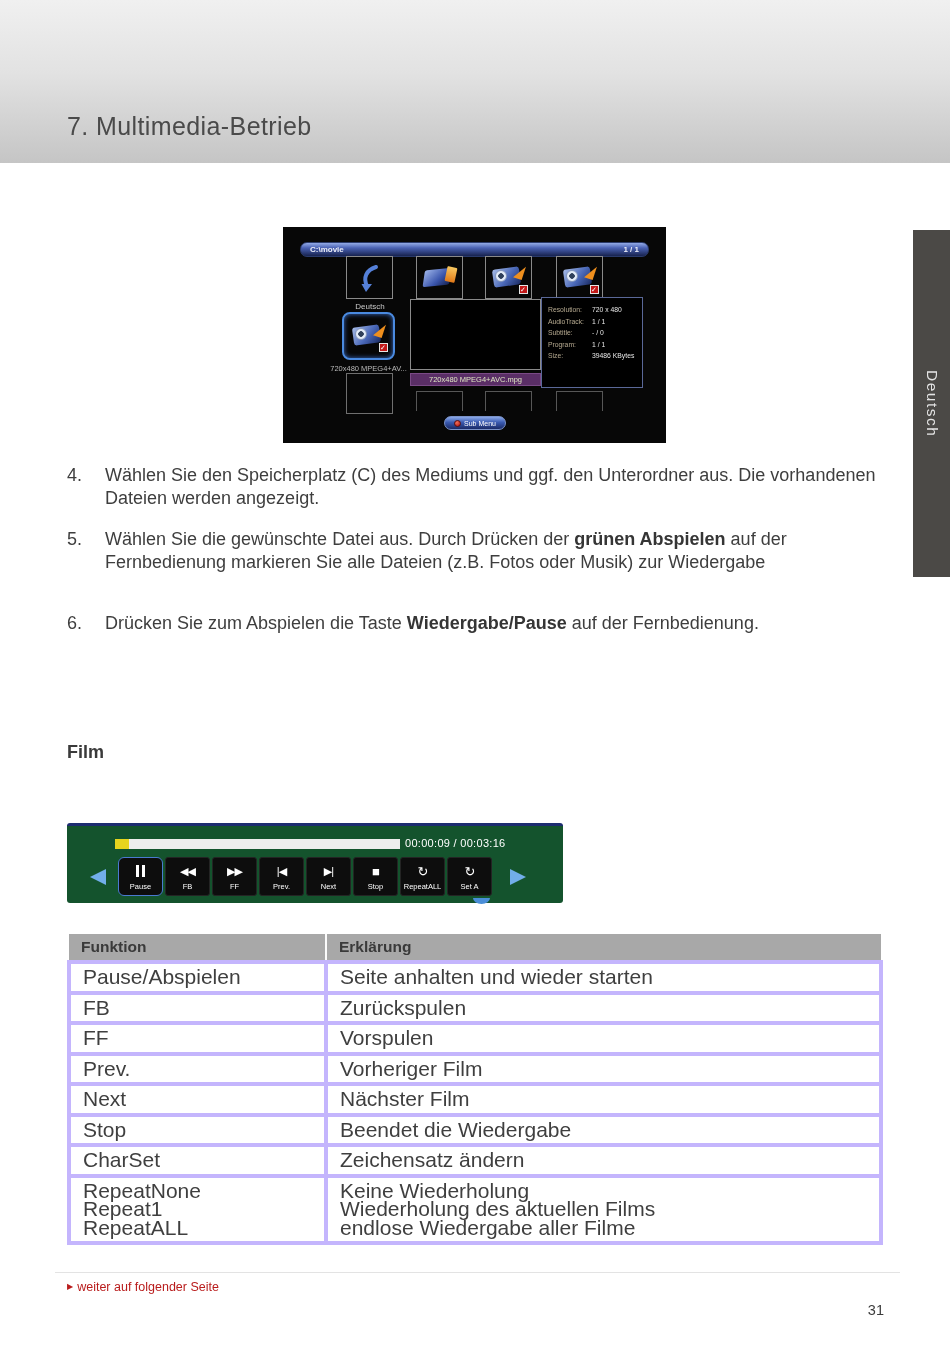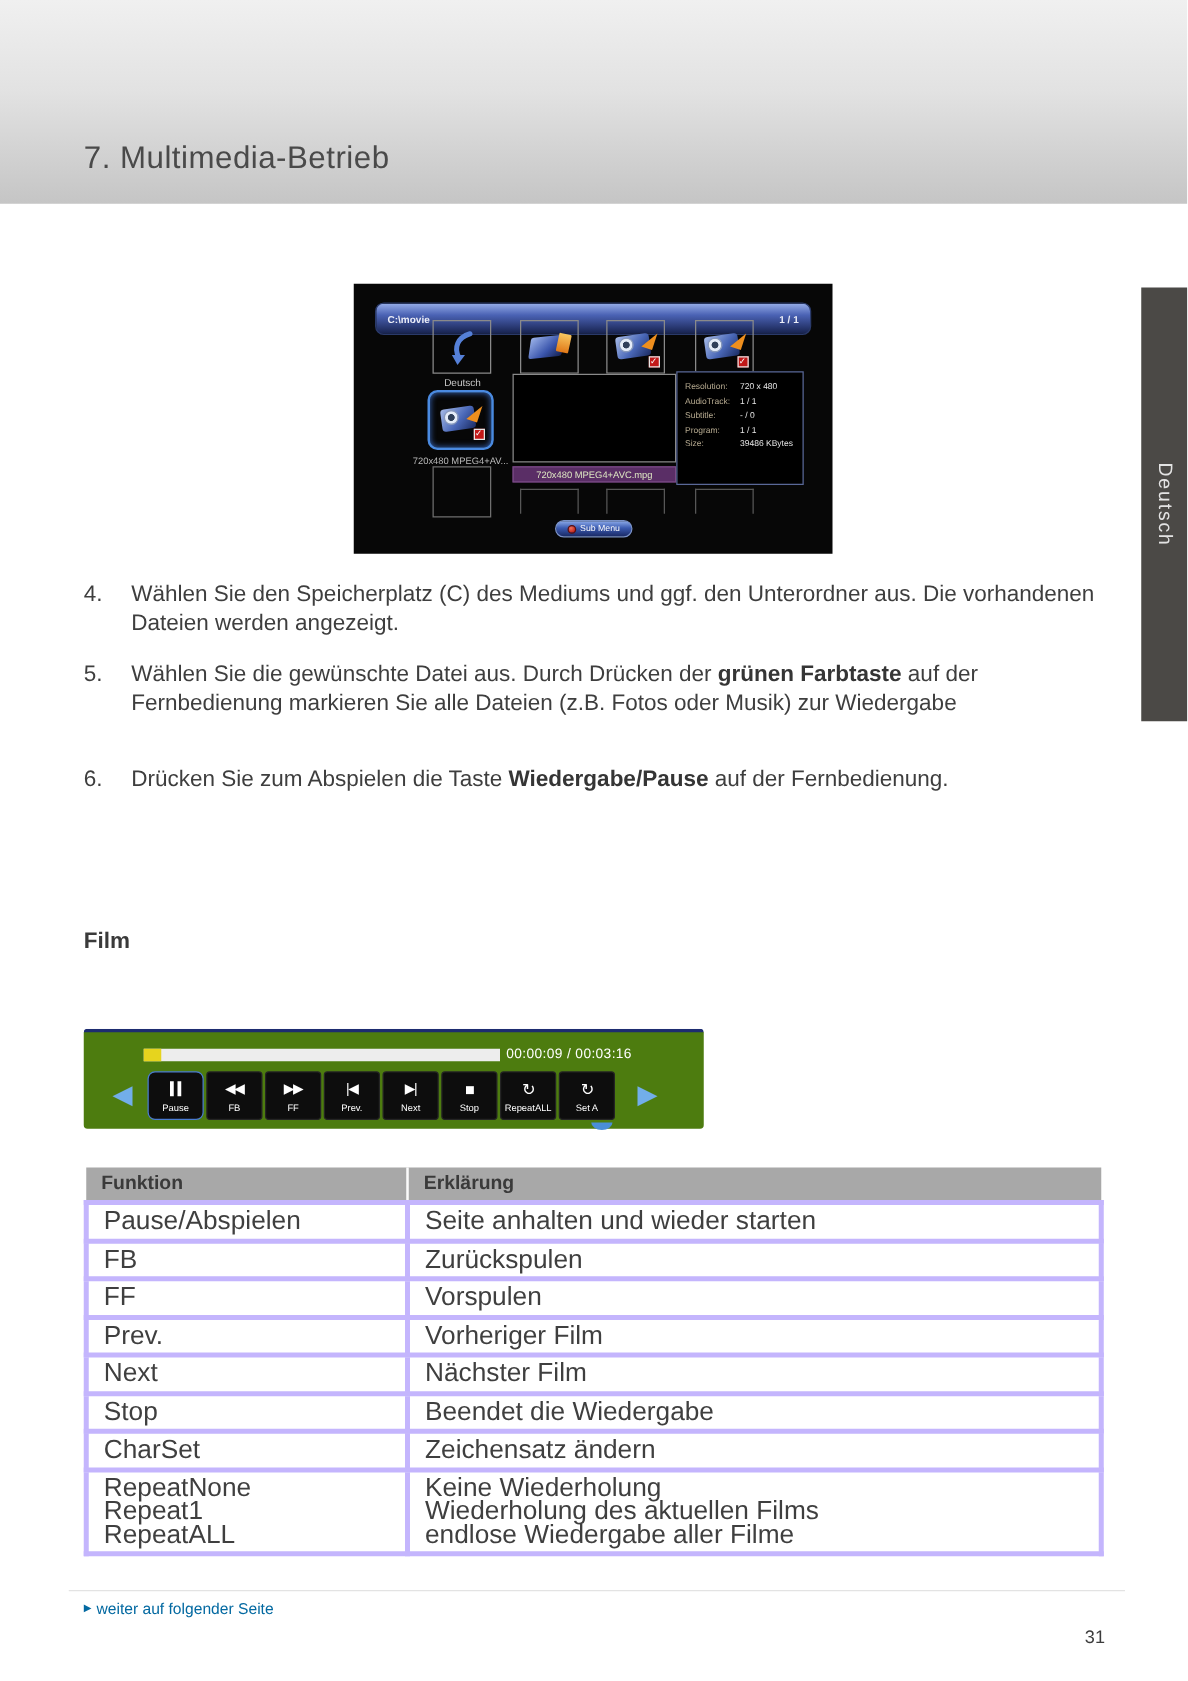--- a/index.html
+++ b/index.html
@@ -23,21 +23,21 @@
   .inst .num { position:absolute; left:0; top:0; }
   .inst .itxt { display:block; margin-left:38px; width:777px; }
   .note-line { position:absolute; left:105px; top:678px; font-size:18px; color:#3e3e3e; }
   .note-line .mk { margin-right:9px; }
   .film-h { position:absolute; left:67px; top:742px; font-size:18px; font-weight:bold; color:#3a3a3a; }
   .film-p { position:absolute; left:67px; top:785px; width:815px; font-size:18px; color:#3e3e3e; }
   b { font-weight:bold; color:#353535; }
 
   
   .shot { position:absolute; left:283px; top:227px; width:383px; height:216px; background:#070707; }
-  .ps-titlebar { position:absolute; left:17px; top:15px; width:349px; height:26px; border-radius:7px;
+  .ps-titlebar { position:absolute; left:17px; top:15px; width:349px; height:15px; border-radius:7px;
                  background:linear-gradient(180deg,#93aae6 0%,#4a62b4 38%,#17224e 100%);
                  border:1px solid #2a3a6a; display:flex; justify-content:space-between; align-items:center;
                  padding:0 9px; font-size:8px; font-weight:bold; color:#eceef8; }
   .thumb { position:absolute; top:29px; width:47px; height:43px; border:1px solid #8a8a8a;
            display:flex; align-items:center; justify-content:center; }
   .t1{left:63px;} .t2{left:133px;} .t3{left:202px;} .t4{left:273px;}
   .ret-lbl { position:absolute; left:57px; top:75px; width:60px; text-align:center; font-size:8px; color:#c9c9c9; }
   .sel-thumb { position:absolute; left:59px; top:85px; width:53px; height:48px; border:2px solid #4a8ae0;
                border-radius:8px; box-shadow:inset 0 0 5px #3a6ac0; display:flex; align-items:center; justify-content:center; }
   .sel-lbl { position:absolute; left:28px; top:137px; width:115px; text-align:center; font-size:7.5px; color:#b9b9b9; }
@@ -69,21 +69,21 @@
             border-left:9px solid transparent; border-bottom:14px solid #ef8f1e; transform:rotate(18deg); }
   .movie-ico .chk { position:absolute; right:-1px; bottom:-2px; width:9px; height:9px; background:#c21818;
             border:1px solid #e5e5e5; color:#fff; font-size:7px; line-height:8px; text-align:center; }
   .folder-ico { position:relative; width:38px; height:28px; }
   .folder-ico .fback { position:absolute; left:3px; top:5px; width:26px; height:17px; border-radius:2px;
             background:linear-gradient(135deg,#9db4ea 0%,#3a55ac 60%,#15214e 100%); transform:skewX(-14deg) rotate(-6deg); }
   .folder-ico .fdoc { position:absolute; right:3px; top:3px; width:10px; height:15px; border-radius:1px;
             background:linear-gradient(180deg,#f8c860,#e07818); transform:rotate(12deg); }
 
   
-  .cbar { position:absolute; left:67px; top:823px; width:496px; height:80px; background:#4d7c0f;
+  .cbar { position:absolute; left:67px; top:823px; width:496px; height:80px; background:#14532d;
           border-top:3px solid #1d2c70; border-radius:3px;text-align:center; }
   .ptrack { position:absolute; left:48px; top:13px; width:285px; height:10px; background:#ededed; }
   .pfill { height:100%; width:5%; background:#e6d41e; }
   .ctime { position:absolute; left:338px; top:11px; font-size:11px; color:#ffffff; letter-spacing:0.3px; }
   .navL { position:absolute; left:23px; top:43px; width:0; height:0;
           border-top:8px solid transparent; border-bottom:8px solid transparent; border-right:16px solid #72aeea; }
   .navR { position:absolute; left:443px; top:43px; width:0; height:0;
           border-top:8px solid transparent; border-bottom:8px solid transparent; border-left:16px solid #72aeea; }
   .cbtns { position:absolute; left:51px; top:31px; display:flex; gap:2px; }
   .cbtn { width:45px; height:39px; background:#0d0d0d; border:1px solid #242424; border-radius:3px;
@@ -101,21 +101,21 @@
   .ftable th { background:#a8a8a8; color:#3a3a3a; font-size:15.5px; font-weight:bold; text-align:left;
                height:28px; padding:0 0 0 12px; }
   .ftable th + th { border-left:2px solid #fbfbfb; }
   .ftable td { border:4px solid #c4b5fd; font-size:21px; color:#3f3f3f; padding:4px 12px; line-height:18.5px;
                vertical-align:top; }
   .ftable .c1 { width:257px; }
   .jline { text-align:justify; text-align-last:justify; }
 
   
   .foot-rule { position:absolute; left:55px; top:1272px; width:845px; height:1px; background:#e3e3e3; }
-  .foot-note { position:absolute; left:67px; top:1280px; font-size:12.5px; color:#0369a1; }
+  .foot-note { position:absolute; left:67px; top:1280px; font-size:12.5px; color:#b91c1c; }
   .foot-note .mk { font-size:8px; vertical-align:2px; margin-right:4px; }
   .pg-num { position:absolute; left:852px; top:1302px; width:32px; text-align:right; font-size:14.5px; color:#3c3c3c; }
 </style>
 </head>
 <body>
 
 <div id="page">
 
   <div class="hdr">
     <div class="hdr-title">7. Multimedia-Betrieb</div>
@@ -207,21 +207,21 @@
       <span>Sub Menu</span>
     </div>
   </div>
 
   <div class="inst" style="top:464px;">
     <span class="num">4.</span>
     <span class="itxt"><span>Wählen Sie den Speicherplatz (C) des Mediums und ggf. den Unterordner aus. Die vorhandenen Dateien werden angezeigt.</span><b></b><span></span></span>
   </div>
   <div class="inst" style="top:528px;">
     <span class="num">5.</span>
-    <span class="itxt"><span>Wählen Sie die gewünschte Datei aus. Durch Drücken der </span><b>grünen Farbtaste</b><span> auf der Fernbedienung markieren Sie alle Dateien (z.B. Fotos oder Musik) zur Wiedergabe</span></span>
+    <span class="itxt"><span>Wählen Sie die gewünschte Datei aus. Durch Drücken der </span><b>grünen Abspielen</b><span> auf der Fernbedienung markieren Sie alle Dateien (z.B. Fotos oder Musik) zur Wiedergabe</span></span>
   </div>
   <div class="inst" style="top:612px;">
     <span class="num">6.</span>
     <span class="itxt"><span>Drücken Sie zum Abspielen die Taste </span><b>Wiedergabe/Pause</b><span> auf der Fernbedienung.</span></span>
   </div>
 
 
   <div class="film-h">Film</div>
 
   <div class="cbar">

